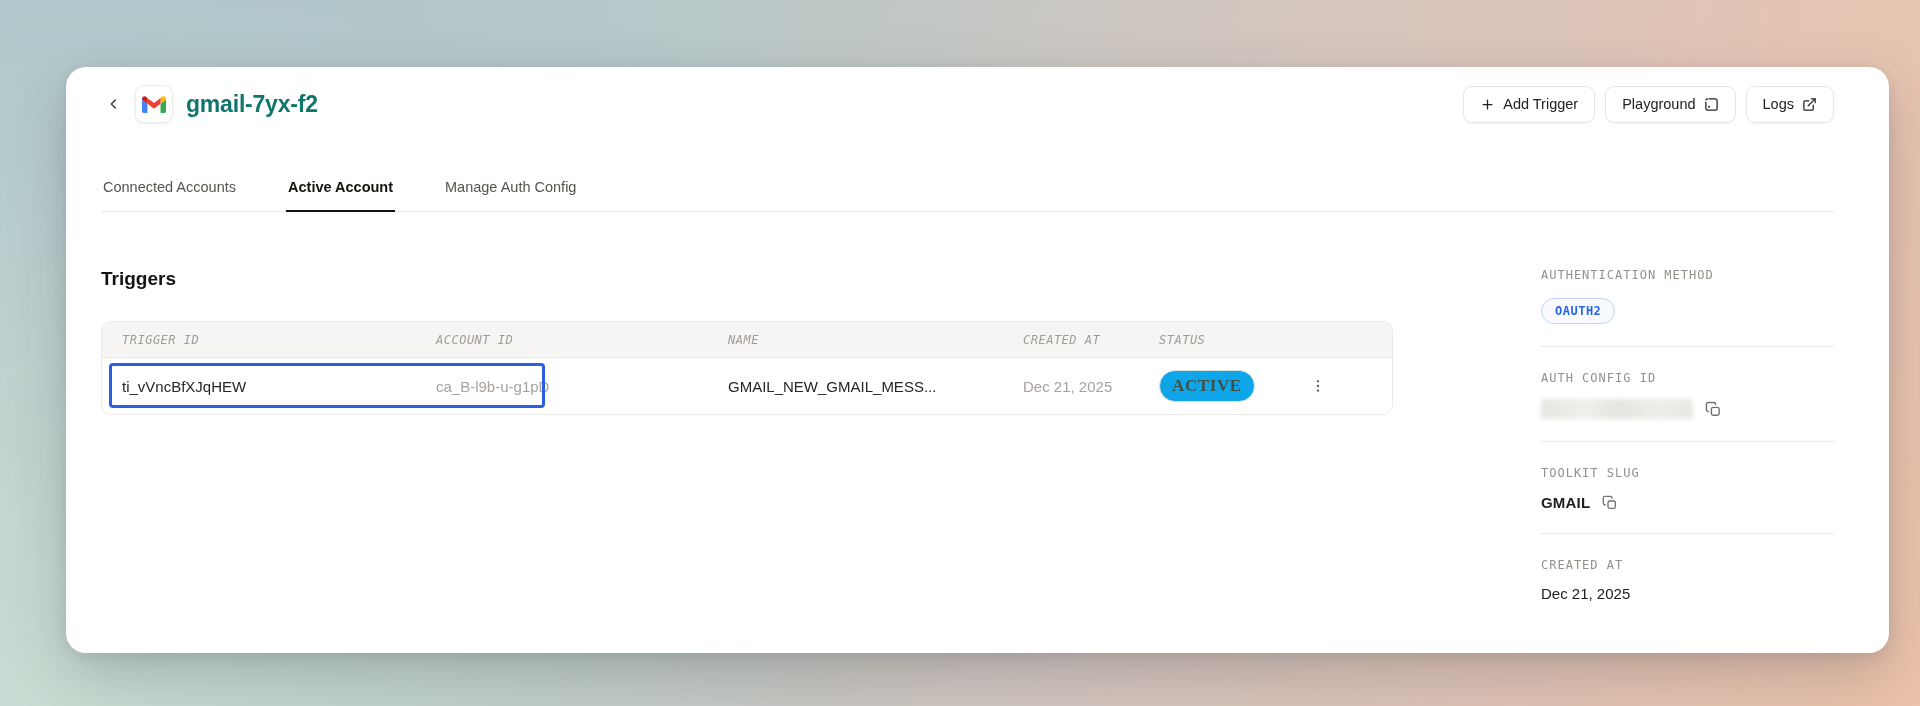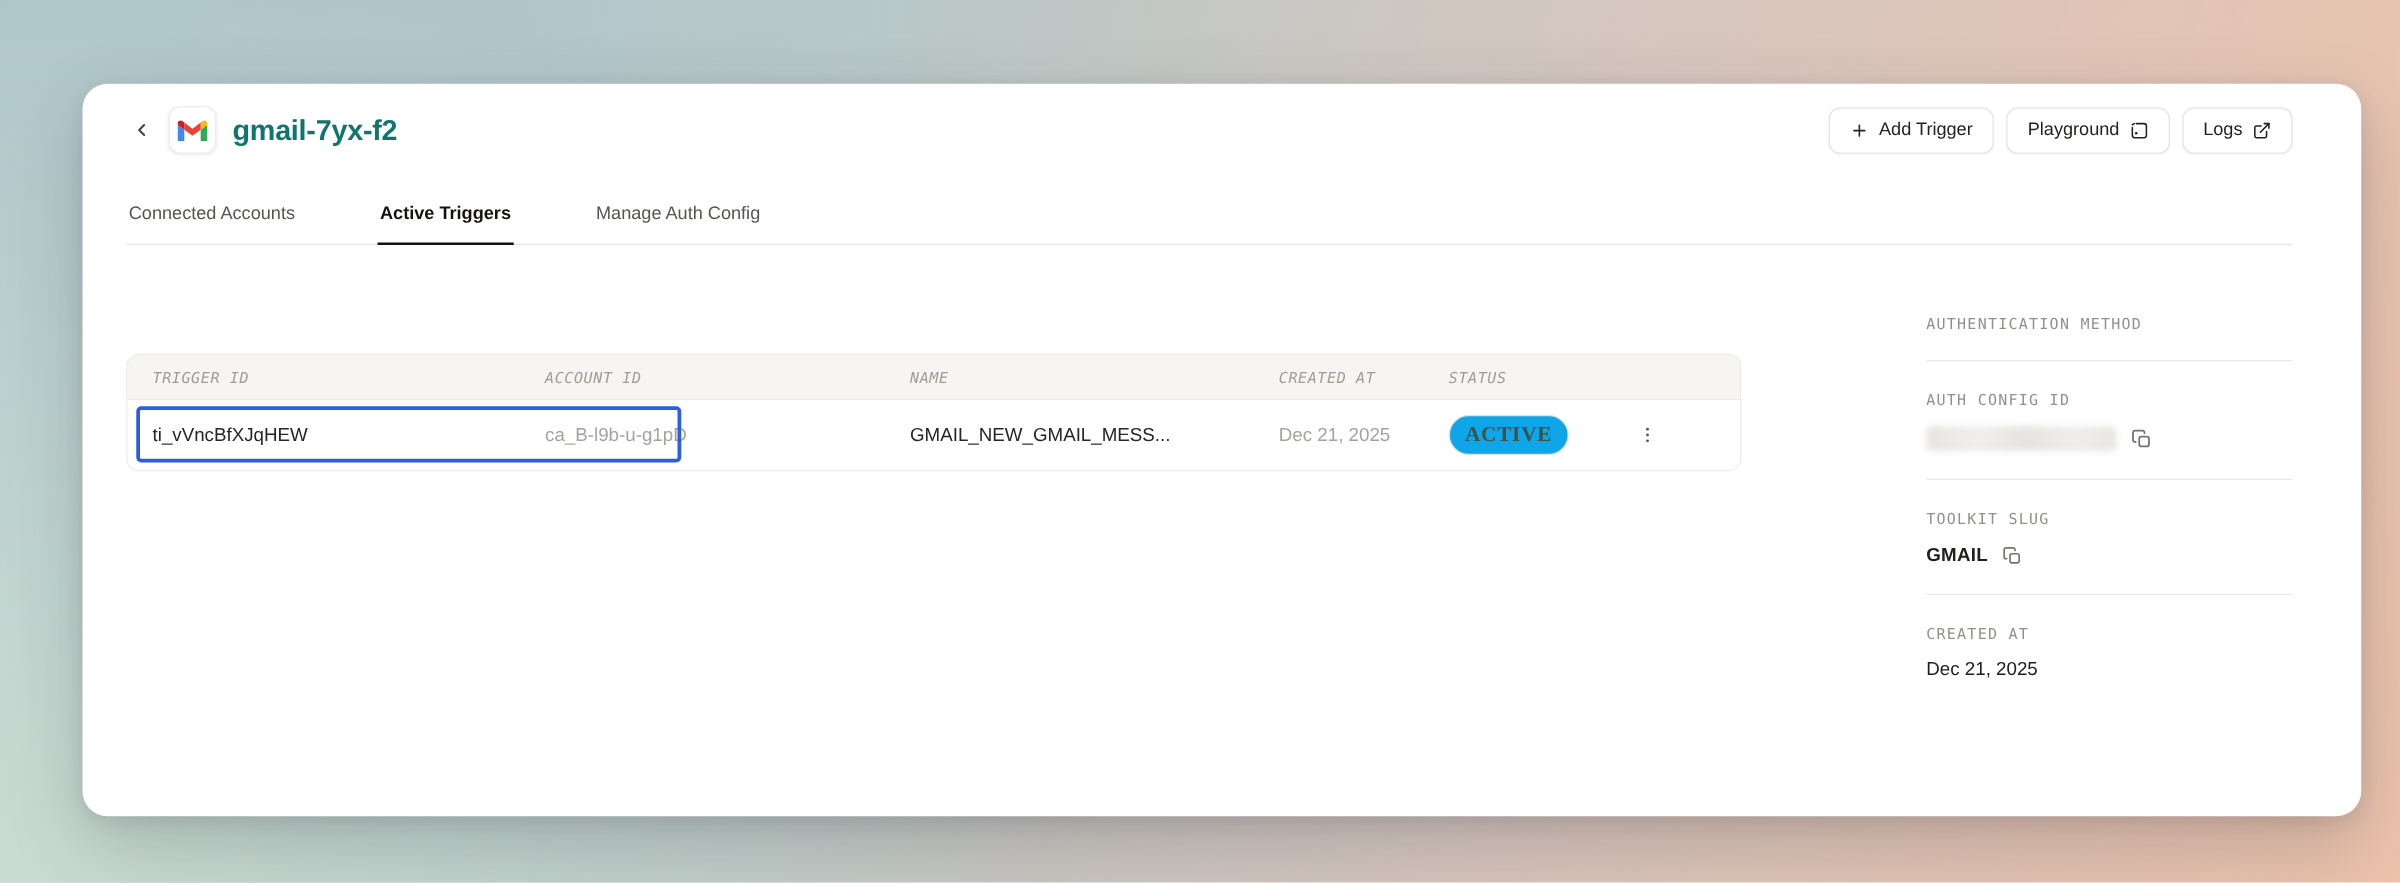--- a/index.html
+++ b/index.html
@@ -33,21 +33,21 @@
   .btn {
     height:37px; display:inline-flex; align-items:center; gap:8px; padding:0 16px;
     border:1px solid #e7e5e2; border-radius:9px; background:#fff;
     font-size:14.5px; font-weight:500; color:#25221e; cursor:pointer;
     box-shadow:0 1px 2px rgba(0,0,0,0.04);
     text-align:right;
   }
   .btn svg { flex:0 0 auto; }
   .btn-dark { background:#1b1814; border-color:#1b1814; color:#ffffff; box-shadow:0 2px 5px rgba(0,0,0,0.25); }
   
-  .tabs { margin-top:30px; display:flex; gap:64px; border-bottom:1px solid #e9e7e3; }
+  .tabs { margin-top:46px; display:flex; gap:48px; border-bottom:1px solid #e9e7e3; }
   .tab { padding:8px 2px 15px; font-size:14.5px; color:#57534e; cursor:pointer; white-space:nowrap; }
   .tab.active { color:#16130f; font-weight:600; border-bottom:2px solid #16130f; margin-bottom:-1px; }
   
   .content { display:flex; margin-top:56px; }
   .main { width:1292px; flex:0 0 auto; }
   .section-title { font-size:19px; font-weight:700; color:#16130f; }
   .table { margin-top:31px; border:1px solid #eceae6; border-radius:10px; overflow:hidden; background:#fff; }
   .t-head {
     display:grid; grid-template-columns:314px 292px 295px 136px 145px 1fr;
     background:#f6f5f3; height:35px; align-items:center;font-style:italic;
@@ -146,26 +146,27 @@
               <polyline points="15 3 21 3 21 9"></polyline>
               <line x1="10" y1="14" x2="21" y2="3"></line>
             </svg>
         </span>
       </button>
     </div>
   </div>
 
   <div class="tabs">
     <div class="tab">Connected Accounts</div>
-    <div class="tab active">Active Triggers</div>
+    <div class="tab active">Active Account</div>
     <div class="tab">Manage Auth Config</div>
   </div>
 
   <div class="content">
     <div class="main">
+      <div class="section-title">Triggers</div>
 
       <div class="table">
         <div class="t-head">
           <div>TRIGGER ID</div>
           <div>ACCOUNT ID</div>
           <div>NAME</div>
           <div>CREATED AT</div>
           <div>STATUS</div>
           <div></div>
         </div>
@@ -184,20 +185,23 @@
                 <circle cx="12" cy="19" r="1.7"></circle>
               </svg>
           </div>
           <div class="sel-box"></div>
         </div>
       </div>
     </div>
 
     <div class="sidebar">
       <div class="side-label">AUTHENTICATION METHOD</div>
+      <div>
+        <span class="oauth-badge">OAUTH2</span>
+      </div>
       <div class="side-div"></div>
 
       <div class="side-label mt-label">AUTH CONFIG ID</div>
       <div class="value-row">
         <div class="redacted"></div>
         <span class="copy-btn">
           <svg width="17" height="17" viewBox="0 0 24 24" fill="none" stroke="currentColor" stroke-width="2" stroke-linecap="round" stroke-linejoin="round">
               <rect x="9" y="9" width="11" height="11" rx="2.5"></rect>
               <path d="M5 15H4.5A2.5 2.5 0 0 1 2 12.5v-8A2.5 2.5 0 0 1 4.5 2h8A2.5 2.5 0 0 1 15 4.5V5"></path>
             </svg>

